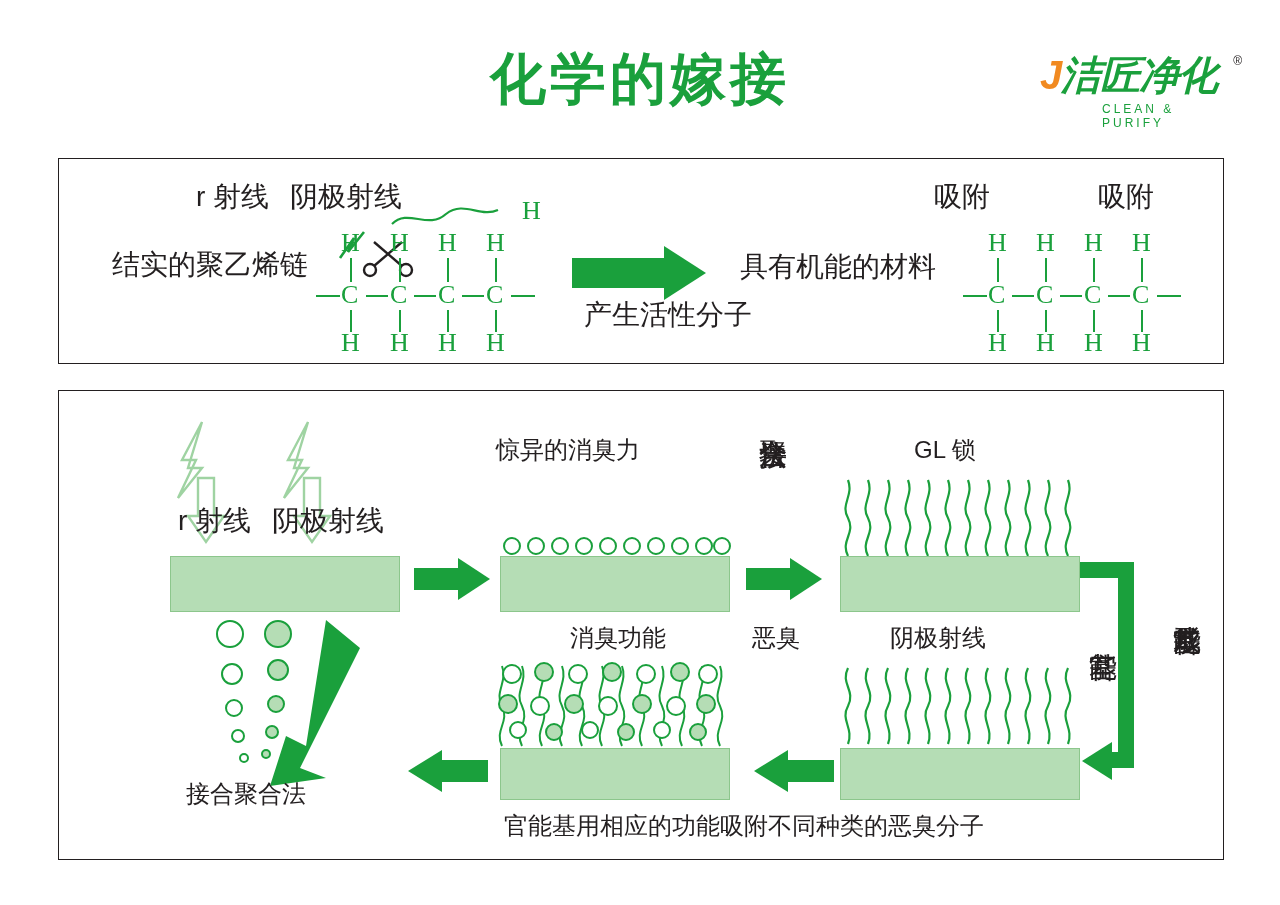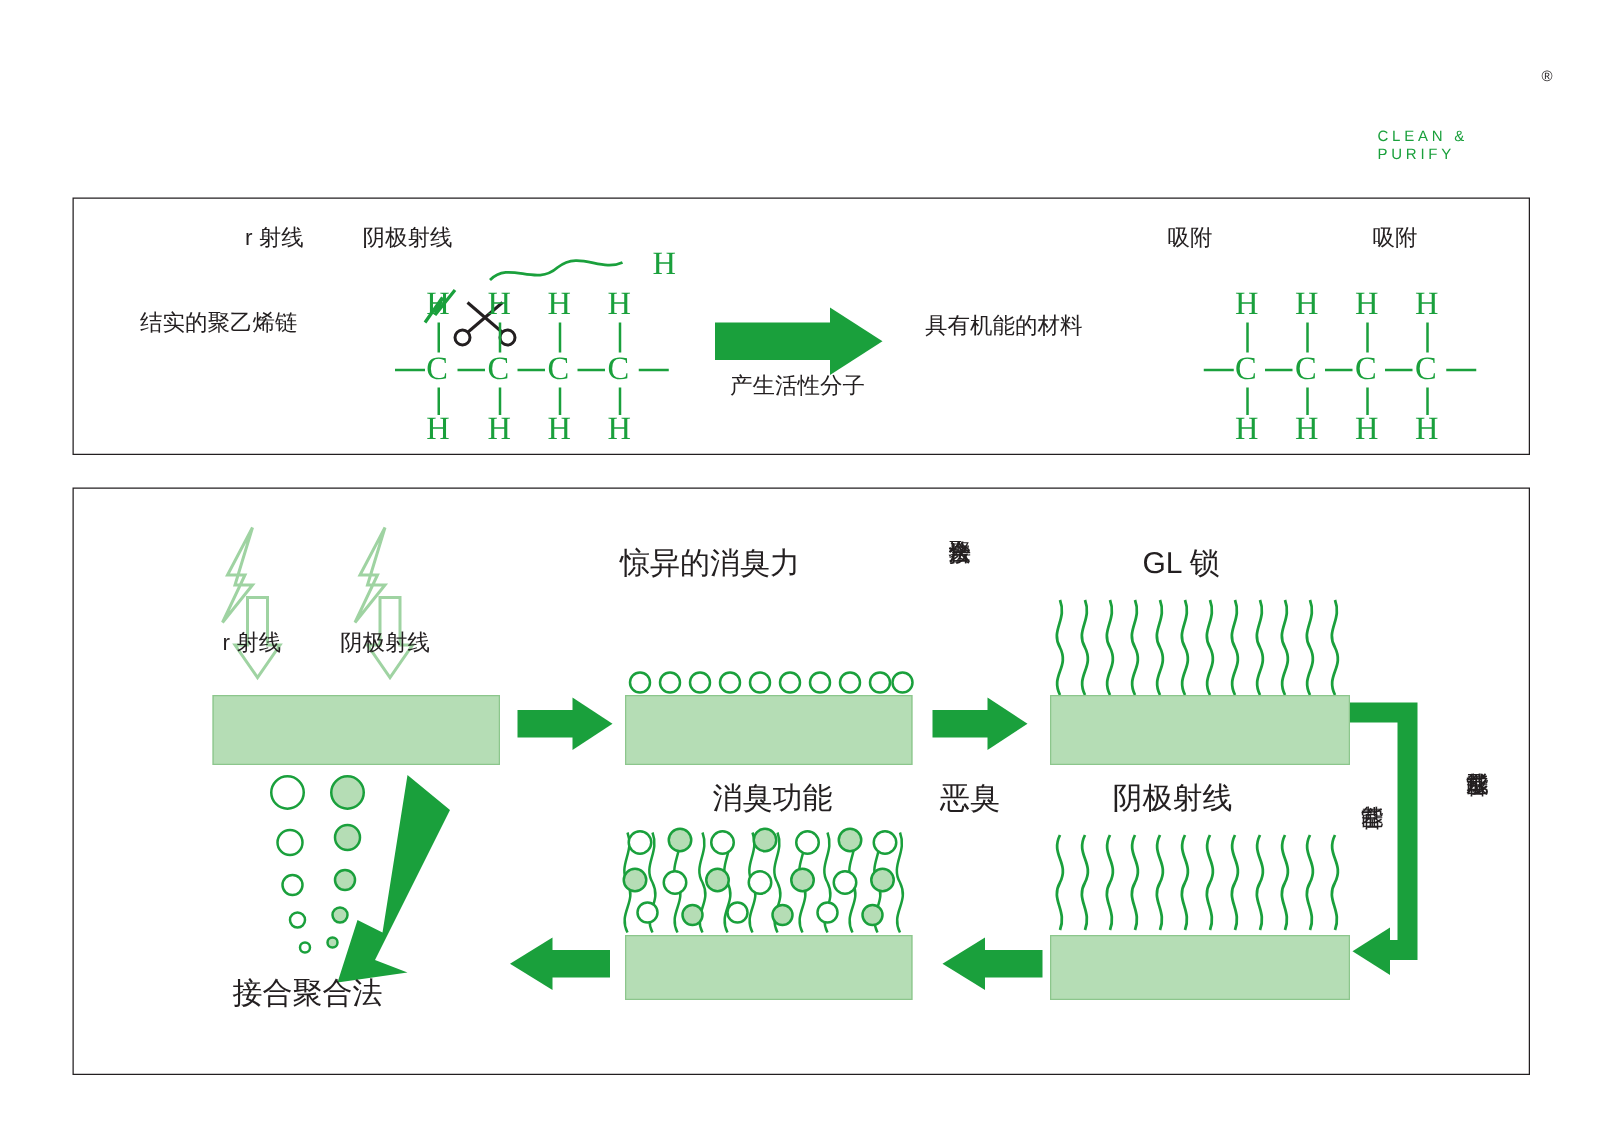--- a/index.html
+++ b/index.html
@@ -78,21 +78,21 @@
     border: 1.5px solid #231f20;
     box-sizing: border-box;
     background: #fff;
   }
   #panel-top  { left: 58px; top: 158px;  width: 1166px; height: 206px; }
   #panel-main { left: 58px; top: 390px;  width: 1166px; height: 470px; }
 
   
   .t {
     position: absolute;
-    font-size: 18px;
+    font-size: 28px;
     color: #231f20;
     white-space: nowrap;
   }
   .t.lg { font-size: 24px; }
   .t.vert {
     writing-mode: vertical-rl;
     white-space: normal;
     line-height: 1.05;
   }
 
@@ -145,22 +145,26 @@
     fill: #ffffff;
     stroke: #9fd3a2;
     stroke-width: 2.4;
   }
 </style>
 </head>
 <body>
 
 <div class="page">
 
+  <div class="title">化学的嫁接</div>
 
   <div class="logo">
+    <div class="logo-mark">
+      <span class="accent">J</span><span>洁匠净化</span>
+    </div>
     <div class="logo-sub">CLEAN &amp; PURIFY</div>
     <div class="logo-reg">®</div>
   </div>
 
   <div class="panel" id="panel-top"></div>
 
   <div class="t" style="left:196px; top:178px;">r 射线</div>
   <div class="t" style="left:290px; top:178px;">阴极射线</div>
   <div class="t" style="left:112px; top:246px;">结实的聚乙烯链</div>
   <div class="t" style="left:584px; top:296px;">产生活性分子</div>
@@ -401,14 +405,15 @@
       <circle cx="68" cy="86" r="8" fill="#b5ddb5"></circle>
       <circle cx="30" cy="118" r="6" fill="#ffffff"></circle>
       <circle cx="64" cy="114" r="6" fill="#b5ddb5"></circle>
       <circle cx="36" cy="140" r="4" fill="#ffffff"></circle>
       <circle cx="58" cy="136" r="4" fill="#b5ddb5"></circle>
     </g>
     <path d="M118,2 L152,30 L92,150 L118,160 L62,168 L78,118 L98,128 Z" fill="#1aa03c"></path>
   </svg>
 
   <div class="t lg" style="left:186px; top:778px;">接合聚合法</div>
+  <div class="t lg" style="left:504px; top:810px;">官能基用相应的功能吸附不同种类的恶臭分子</div>
 
 </div>
 
 </body></html>

